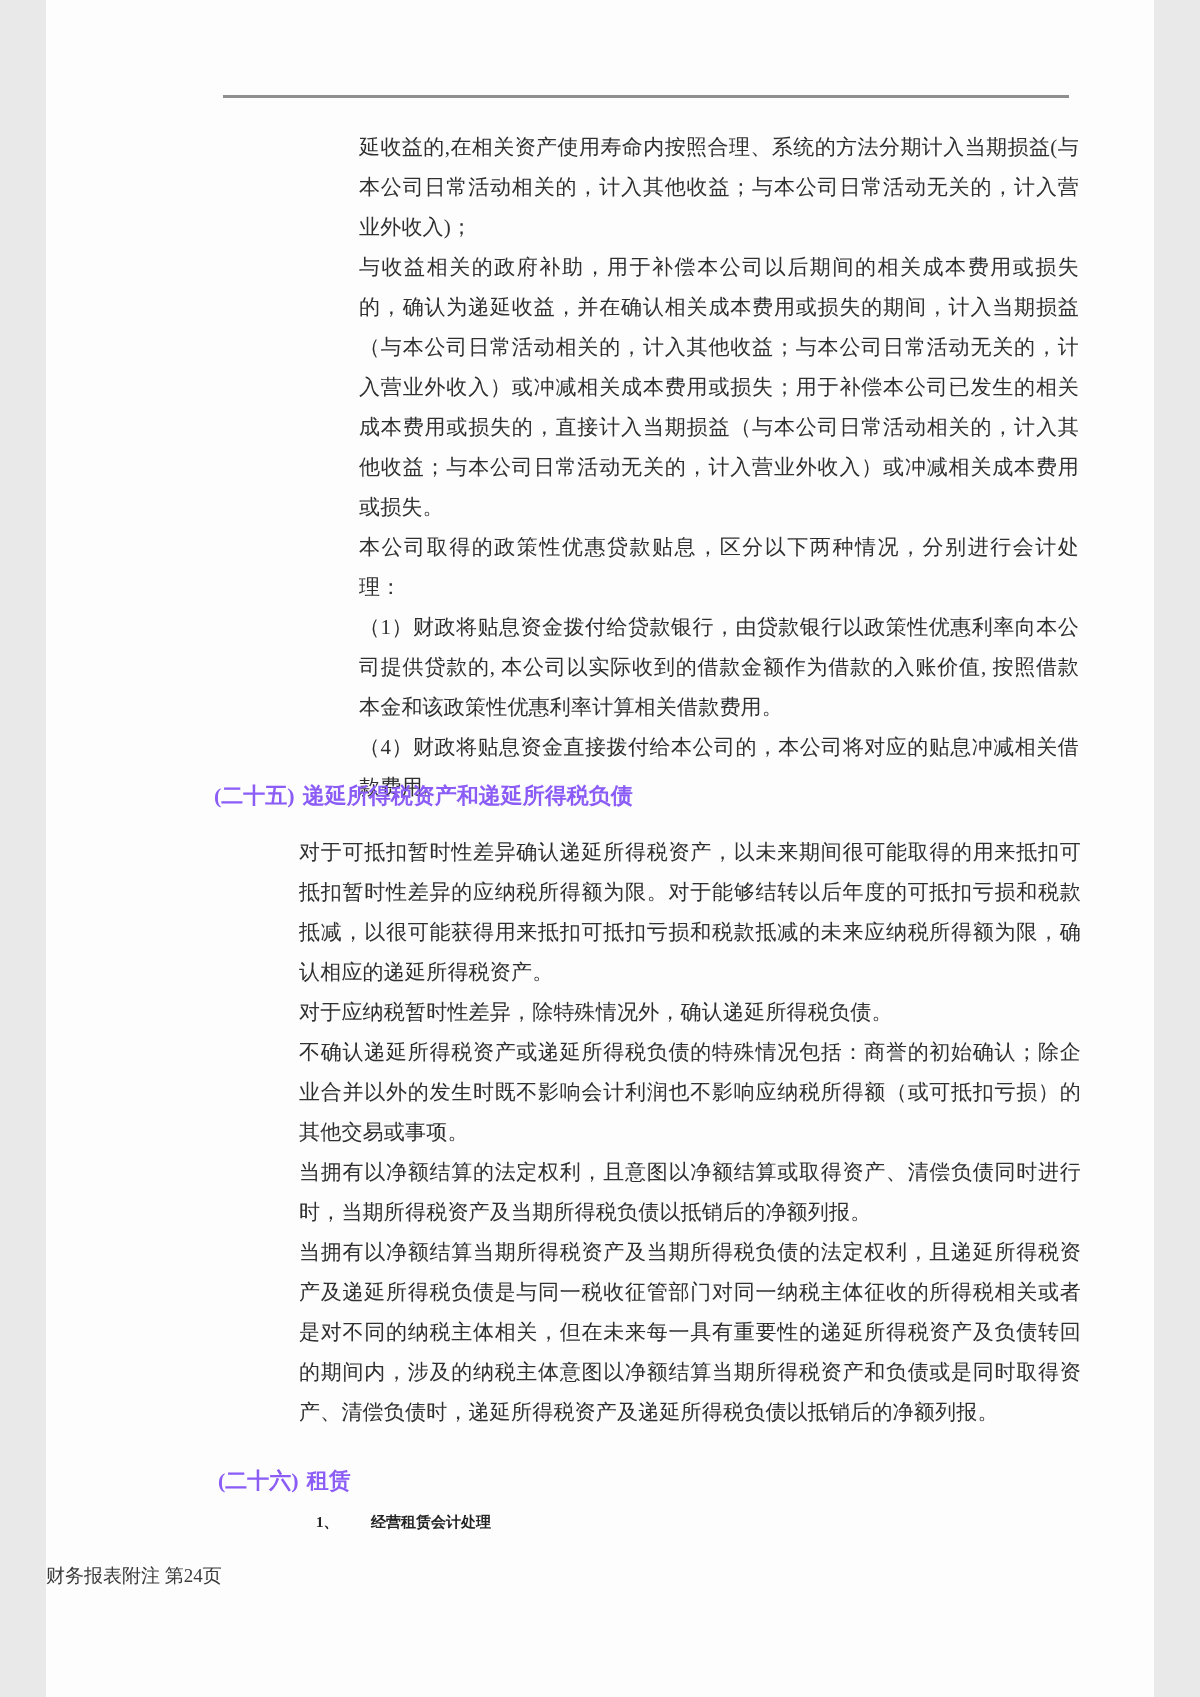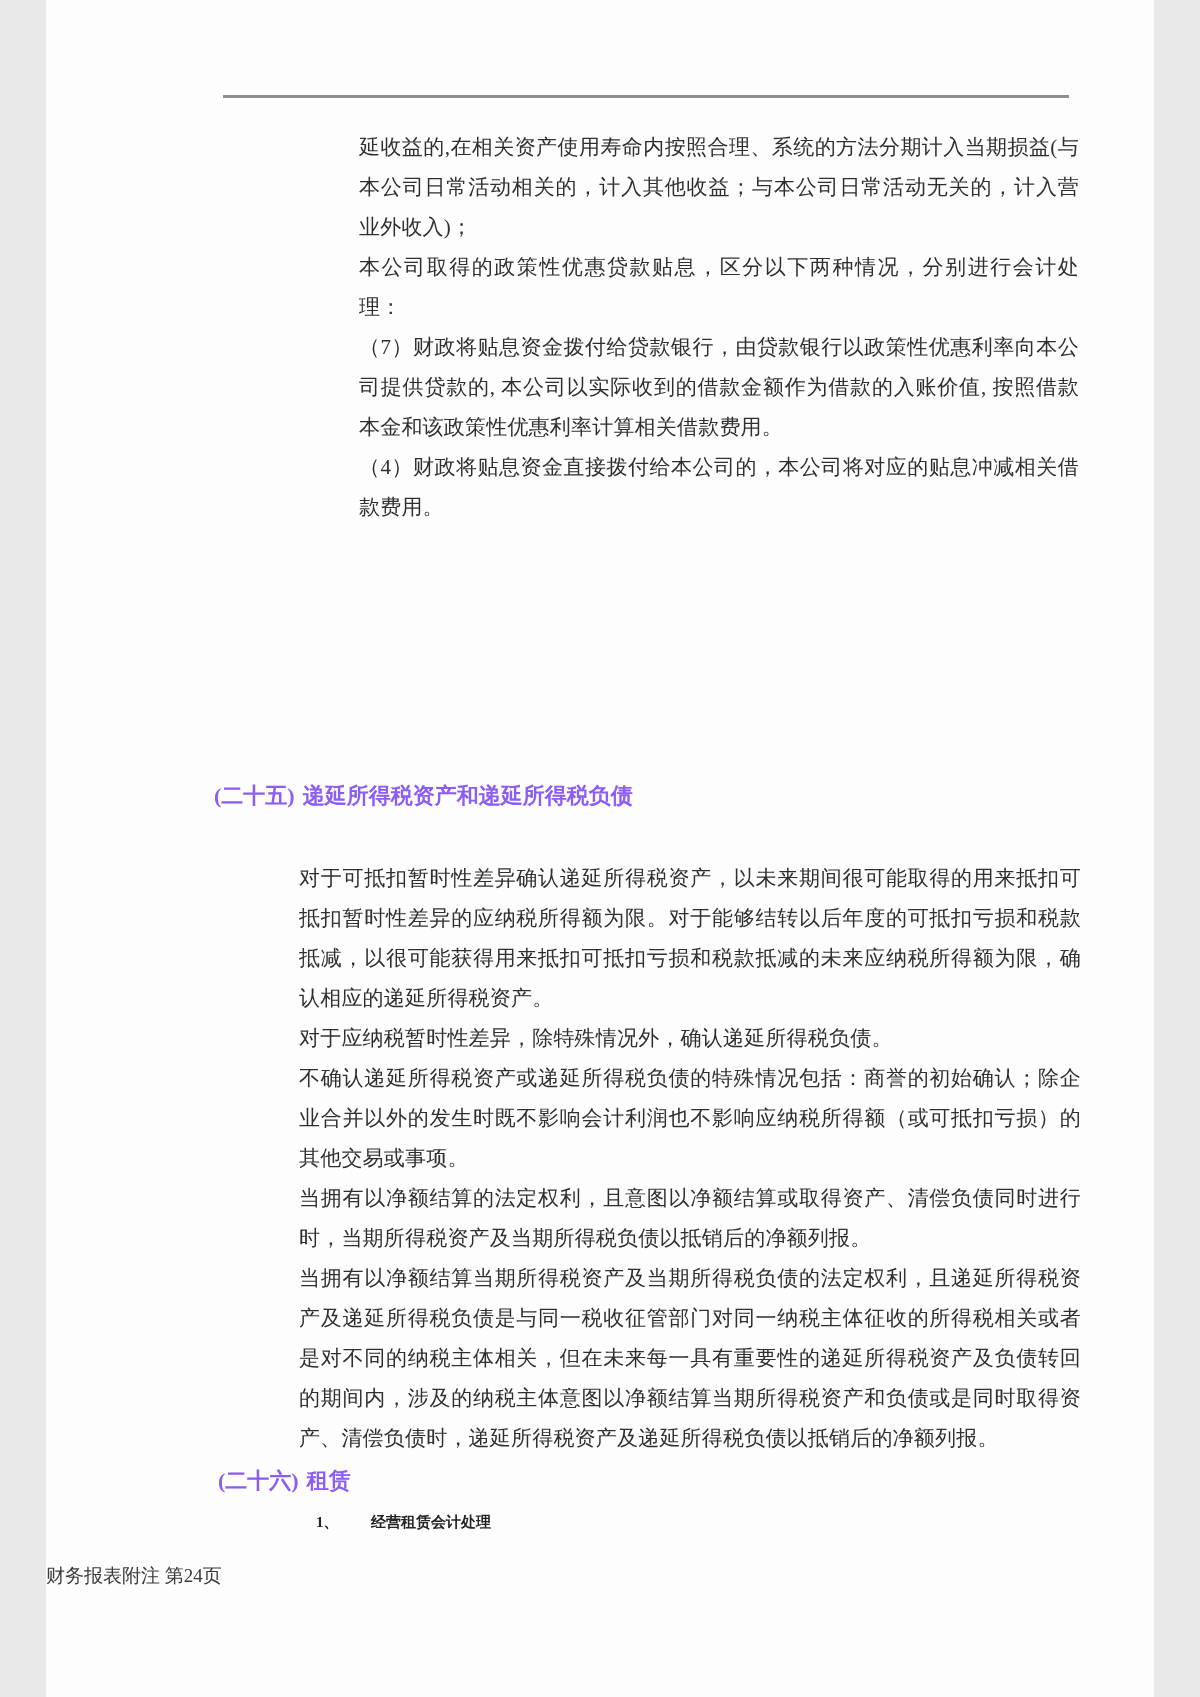--- a/index.html
+++ b/index.html
@@ -42,21 +42,21 @@
     font-weight: bold;
     color: #8b5cf6;
     white-space: nowrap;
   }
   .heading-25 { left: 168px; top: 781px; }
   .heading-26 { left: 172px; top: 1466px; }
   .section-number { margin-right: 8px; }
   .block-section25 {
     position: absolute;
     left: 253px;
-    top: 858px;
+    top: 832px;
     width: 782px;
   }
   .subsection-row {
     position: absolute;
     left: 270px;
     top: 1513px;
     font-size: 15px;
     font-weight: bold;
     color: #242424;
     white-space: nowrap;
@@ -77,22 +77,23 @@
 </style>
 </head>
 <body>
 
 <div class="page">
 
   <div class="header-rule"></div>
 
   <div class="block-continuation body-text">
     <p>延收益的,在相关资产使用寿命内按照合理、系统的方法分期计入当期损益(与本公司日常活动相关的，计入其他收益；与本公司日常活动无关的，计入营业外收入)；</p>
+    <p>与收益相关的政府补助，用于补偿本公司以后期间的相关成本费用或损失的，确认为递延收益，并在确认相关成本费用或损失的期间，计入当期损益（与本公司日常活动相关的，计入其他收益；与本公司日常活动无关的，计入营业外收入）或冲减相关成本费用或损失；用于补偿本公司已发生的相关成本费用或损失的，直接计入当期损益（与本公司日常活动相关的，计入其他收益；与本公司日常活动无关的，计入营业外收入）或冲减相关成本费用或损失。</p>
     <p>本公司取得的政策性优惠贷款贴息，区分以下两种情况，分别进行会计处理：</p>
-    <p>（7）财政将贴息资金拨付给贷款银行，由贷款银行以政策性优惠利率向本公司提供贷款的, 本公司以实际收到的借款金额作为借款的入账价值, 按照借款本金和该政策性优惠利率计算相关借款费用。</p>
+    <p>（1）财政将贴息资金拨付给贷款银行，由贷款银行以政策性优惠利率向本公司提供贷款的, 本公司以实际收到的借款金额作为借款的入账价值, 按照借款本金和该政策性优惠利率计算相关借款费用。</p>
     <p>（4）财政将贴息资金直接拨付给本公司的，本公司将对应的贴息冲减相关借款费用。</p>
   </div>
 
   <div class="section-heading heading-25">
     <span class="section-number">(二十五)</span><span>递延所得税资产和递延所得税负债</span>
   </div>
 
   <div class="block-section25 body-text">
     <p>对于可抵扣暂时性差异确认递延所得税资产，以未来期间很可能取得的用来抵扣可抵扣暂时性差异的应纳税所得额为限。对于能够结转以后年度的可抵扣亏损和税款抵减，以很可能获得用来抵扣可抵扣亏损和税款抵减的未来应纳税所得额为限，确认相应的递延所得税资产。</p>
     <p>对于应纳税暂时性差异，除特殊情况外，确认递延所得税负债。</p>

